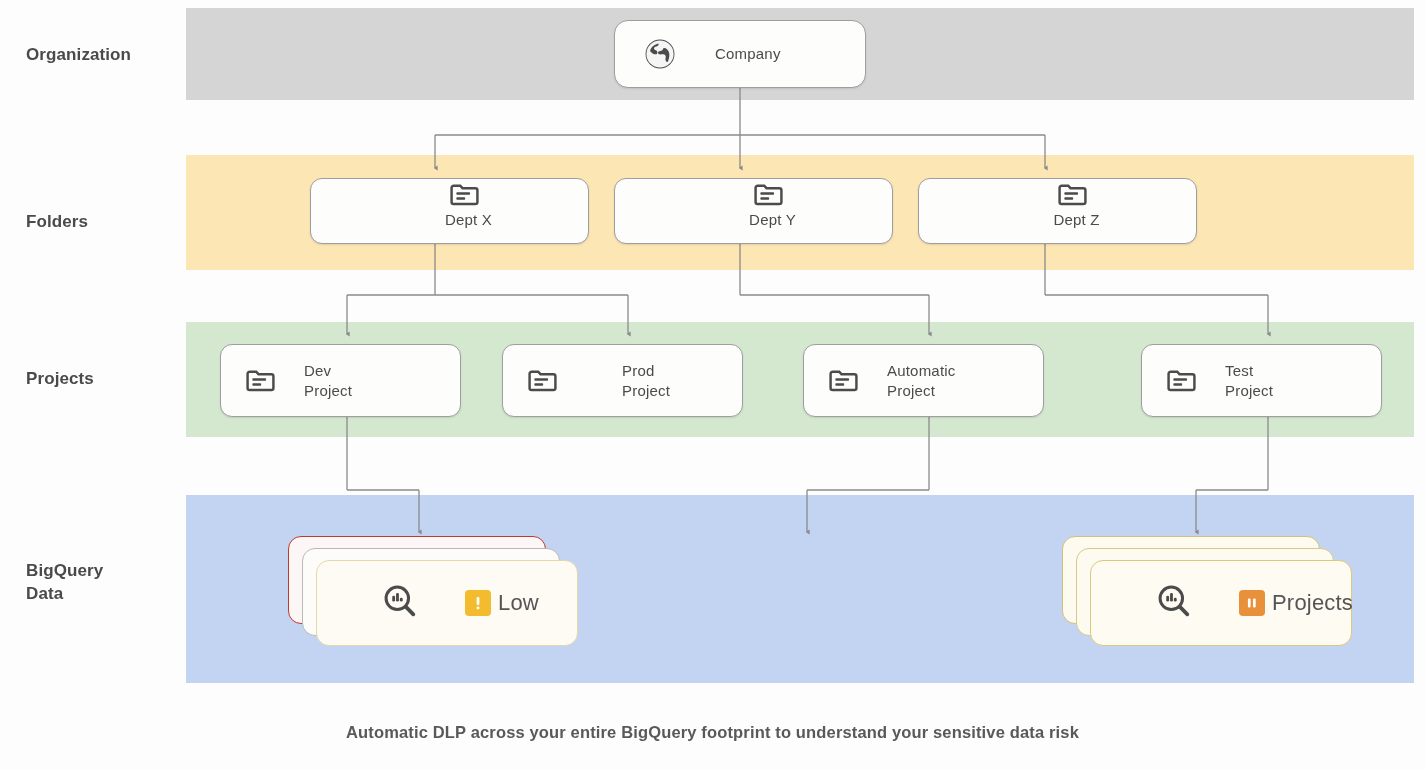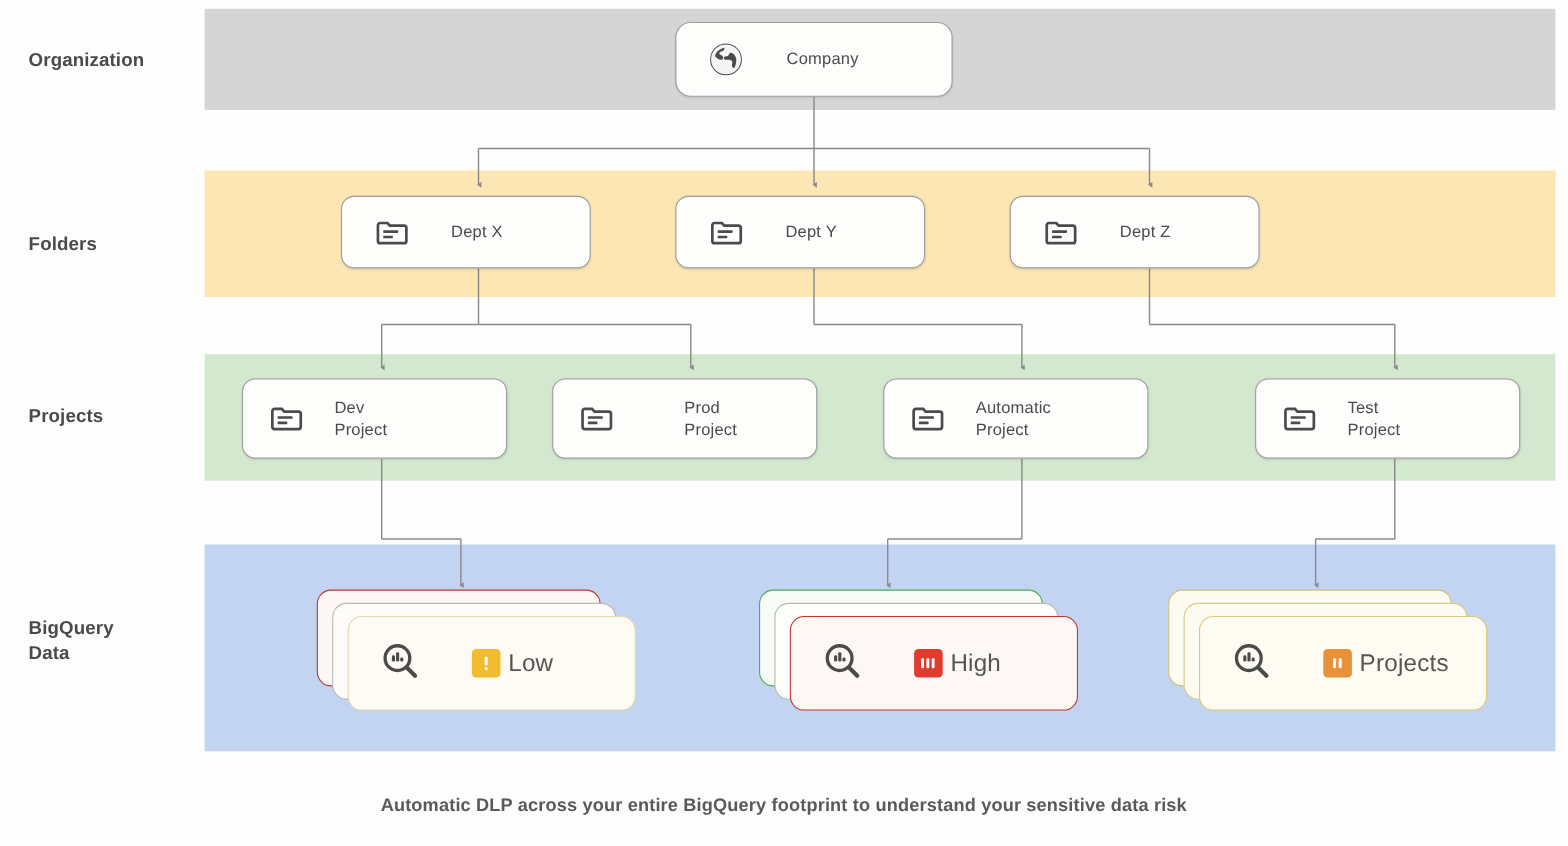--- a/index.html
+++ b/index.html
@@ -87,21 +87,21 @@
     left: 614px; top: 20px;
     width: 252px; height: 68px;
     border-radius: 14px;
   }
   .node-company .node-icon { margin-left: 28px; }
   .node-company .node-label { margin-left: 38px; }
 
   
   .node-folder {
     top: 178px;
-    width: 227px; height: 66px;
+    width: 279px; height: 66px; flex-direction: column;
   }
   .node-folder .node-icon { margin-left: 30px; }
   .node-folder .node-label { margin-left: 38px; }
   .folder-x { left: 310px; }
   .folder-y { left: 614px; }
   .folder-z { left: 918px; }
 
   
   .node-project {
     top: 344px;
@@ -127,21 +127,21 @@
   .card {
     position: absolute;
     box-sizing: border-box;
     border-radius: 13px;
     border-width: 1.6px;
     border-style: solid;
   }
   .card-back   { left: 0px;  top: 0px;  width: 258px; height: 88px; }
   .card-mid    { left: 14px; top: 12px; width: 258px; height: 88px; }
   .card-front  { left: 28px; top: 24px; width: 262px; height: 86px;
-                 display: flex; align-items: center; }
+                 display: flex; align-items: center; padding-left: 36px; }
 
   .card-front .bq-icon { margin-left: 28px; flex: 0 0 auto; }
   .card-front .risk-badge {
     margin-left: 46px;
     flex: 0 0 auto;
     width: 26px; height: 26px;
     border-radius: 4px;
     display: flex;
     align-items: center;
     justify-content: center;
@@ -331,43 +331,20 @@
       <span class="risk-badge" style="background: rgb(242, 188, 46);">
         <svg width="14" height="16" viewBox="0 0 8 16">
           <rect x="2.6" y="2" width="2.8" height="8" rx="1" fill="#ffffff"></rect>
           <rect x="2.6" y="11.6" width="2.8" height="2.6" rx="1" fill="#ffffff"></rect>
         </svg>
       </span>
       <span class="risk-label">Low</span>
     </div>
   </div>
 
-  <div class="card-stack stack-high">
-    <div class="card card-back" style="border-color: rgb(76, 175, 80); background: rgb(246, 251, 245);"></div>
-    <div class="card card-mid" style="border-color: rgb(185, 185, 185); background: rgb(253, 253, 251);"></div>
-    <div class="card card-front" style="border-color: rgb(192, 57, 43); background: rgb(253, 247, 246);">
-      <span class="bq-icon">
-        <svg width="38" height="38" viewBox="0 0 24 24">
-          <circle cx="10.3" cy="10.3" r="7.1" fill="none" stroke="#4b4b4b" stroke-width="1.9"></circle>
-          <rect x="7.1" y="8.7" width="1.8" height="3.6" rx="0.8" fill="#4b4b4b"></rect>
-          <rect x="9.5" y="6.9" width="1.8" height="5.4" rx="0.8" fill="#4b4b4b"></rect>
-          <rect x="11.9" y="10.0" width="1.8" height="2.3" rx="0.8" fill="#4b4b4b"></rect>
-          <path d="M15.6 15.6 L20.4 20.4" stroke="#4b4b4b" stroke-width="2.4" stroke-linecap="round"></path>
-        </svg>
-      </span>
-      <span class="risk-badge" style="background: rgb(224, 60, 46);">
-        <svg width="18" height="16" viewBox="0 0 18 16">
-          <rect x="2.4" y="3.4" width="2.6" height="9.2" rx="1" fill="#ffffff"></rect>
-          <rect x="7.2" y="3.4" width="2.6" height="9.2" rx="1" fill="#ffffff"></rect>
-          <rect x="12.0" y="3.4" width="2.6" height="9.2" rx="1" fill="#ffffff"></rect>
-        </svg>
-      </span>
-      <span class="risk-label">High</span>
-    </div>
-  </div>
 
   <div class="card-stack stack-moderate">
     <div class="card card-back" style="border-color: rgb(207, 192, 122); background: rgb(253, 251, 240);"></div>
     <div class="card card-mid" style="border-color: rgb(216, 201, 138); background: rgb(253, 251, 240);"></div>
     <div class="card card-front" style="border-color: rgb(221, 201, 120); background: rgb(253, 251, 242);">
       <span class="bq-icon">
         <svg width="38" height="38" viewBox="0 0 24 24">
           <circle cx="10.3" cy="10.3" r="7.1" fill="none" stroke="#4b4b4b" stroke-width="1.9"></circle>
           <rect x="7.1" y="8.7" width="1.8" height="3.6" rx="0.8" fill="#4b4b4b"></rect>
           <rect x="9.5" y="6.9" width="1.8" height="5.4" rx="0.8" fill="#4b4b4b"></rect>

